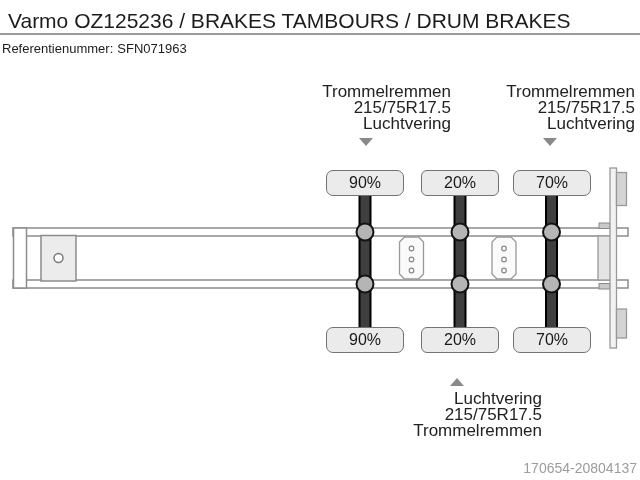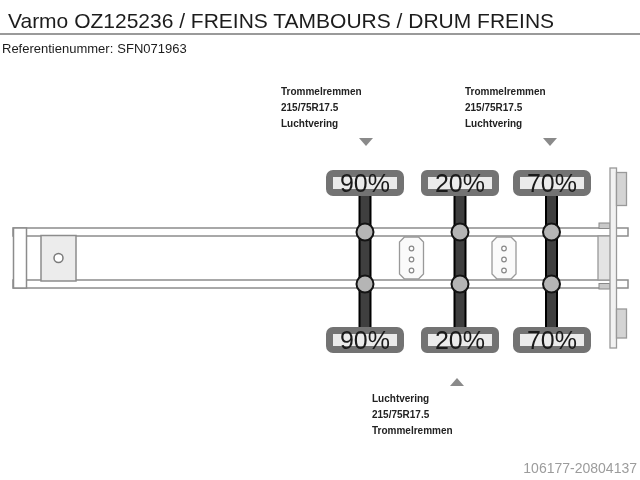--- a/index.html
+++ b/index.html
@@ -34,25 +34,24 @@
     top: 41px;
     font-size: 13px;
     color: #1c1c1c;
     white-space: nowrap;
   }
   .ref-line .ref-value { margin-left: 4px; }
   .chassis-svg { position: absolute; left: 0; top: 0; }
   .callout {
     position: absolute;
     width: 170px;
-    text-align: left;
-    font-size: 10px;
+    text-align: right;
+    font-size: 17px;
     line-height: 16px;
     color: #222222;
-    font-weight: bold;
   }
   .c-top-1 { left: 281px; top: 84px; }
   .c-top-2 { left: 465px; top: 84px; }
   .c-bottom { left: 372px; top: 391px; }
   .arrow-down {
     position: absolute;
     width: 0; height: 0;
     border-left: 7px solid transparent;
     border-right: 7px solid transparent;
     border-top: 8px solid #8a8a8a;
@@ -65,27 +64,27 @@
     border-left: 7px solid transparent;
     border-right: 7px solid transparent;
     border-bottom: 8px solid #8a8a8a;
     left: 450px; top: 378px;
   }
   .badge {
     position: absolute;
     width: 78px;
     height: 26px;
     box-sizing: border-box;
-    border: 7px solid #737373;
+    border: 1px solid #737373;
     border-radius: 7px;
     background: #ebebeb;
     display: flex;
     align-items: center;
     justify-content: center;
-    font-size: 25px;
+    font-size: 16px;
     color: #1a1a1a;
   }
   .bx-1 { left: 326px; }
   .bx-2 { left: 421px; border-radius: 6px; }
   .bx-3 { left: 513px; }
   .row-top { top: 170px; }
   .row-bottom { top: 327px; }
   .watermark {
     position: absolute;
     right: 3px;
@@ -93,21 +92,21 @@
     font-size: 14px;
     color: #9c9c9c;
     white-space: nowrap;
   }
 </style>
 </head>
 <body>
 
 <div class="page">
 
-  <div class="title">Varmo OZ125236 / FREINS TAMBOURS / DRUM FREINS</div>
+  <div class="title">Varmo OZ125236 / BRAKES TAMBOURS / DRUM BRAKES</div>
   <div class="divider"></div>
   <div class="ref-line">
     <span>Referentienummer:</span><span class="ref-value">SFN071963</span>
   </div>
 
   <svg class="chassis-svg" width="640" height="480" viewBox="0 0 640 480">
     <g fill="#ffffff" stroke="#8c8c8c" stroke-width="1.5">
       <rect x="13" y="228" width="615" height="8"></rect>
       <rect x="13" y="280" width="615" height="8"></rect>
       <rect x="13.5" y="228" width="13" height="60"></rect>
@@ -179,15 +178,15 @@
   <div class="badge row-bottom bx-2">20%</div>
   <div class="badge row-bottom bx-3">70%</div>
 
   <div class="arrow-up"></div>
   <div class="callout c-bottom">
     <div>Luchtvering</div>
     <div>215/75R17.5</div>
     <div>Trommelremmen</div>
   </div>
 
-  <div class="watermark">106177-20804137</div>
+  <div class="watermark">170654-20804137</div>
 
 </div>
 
 </body></html>

